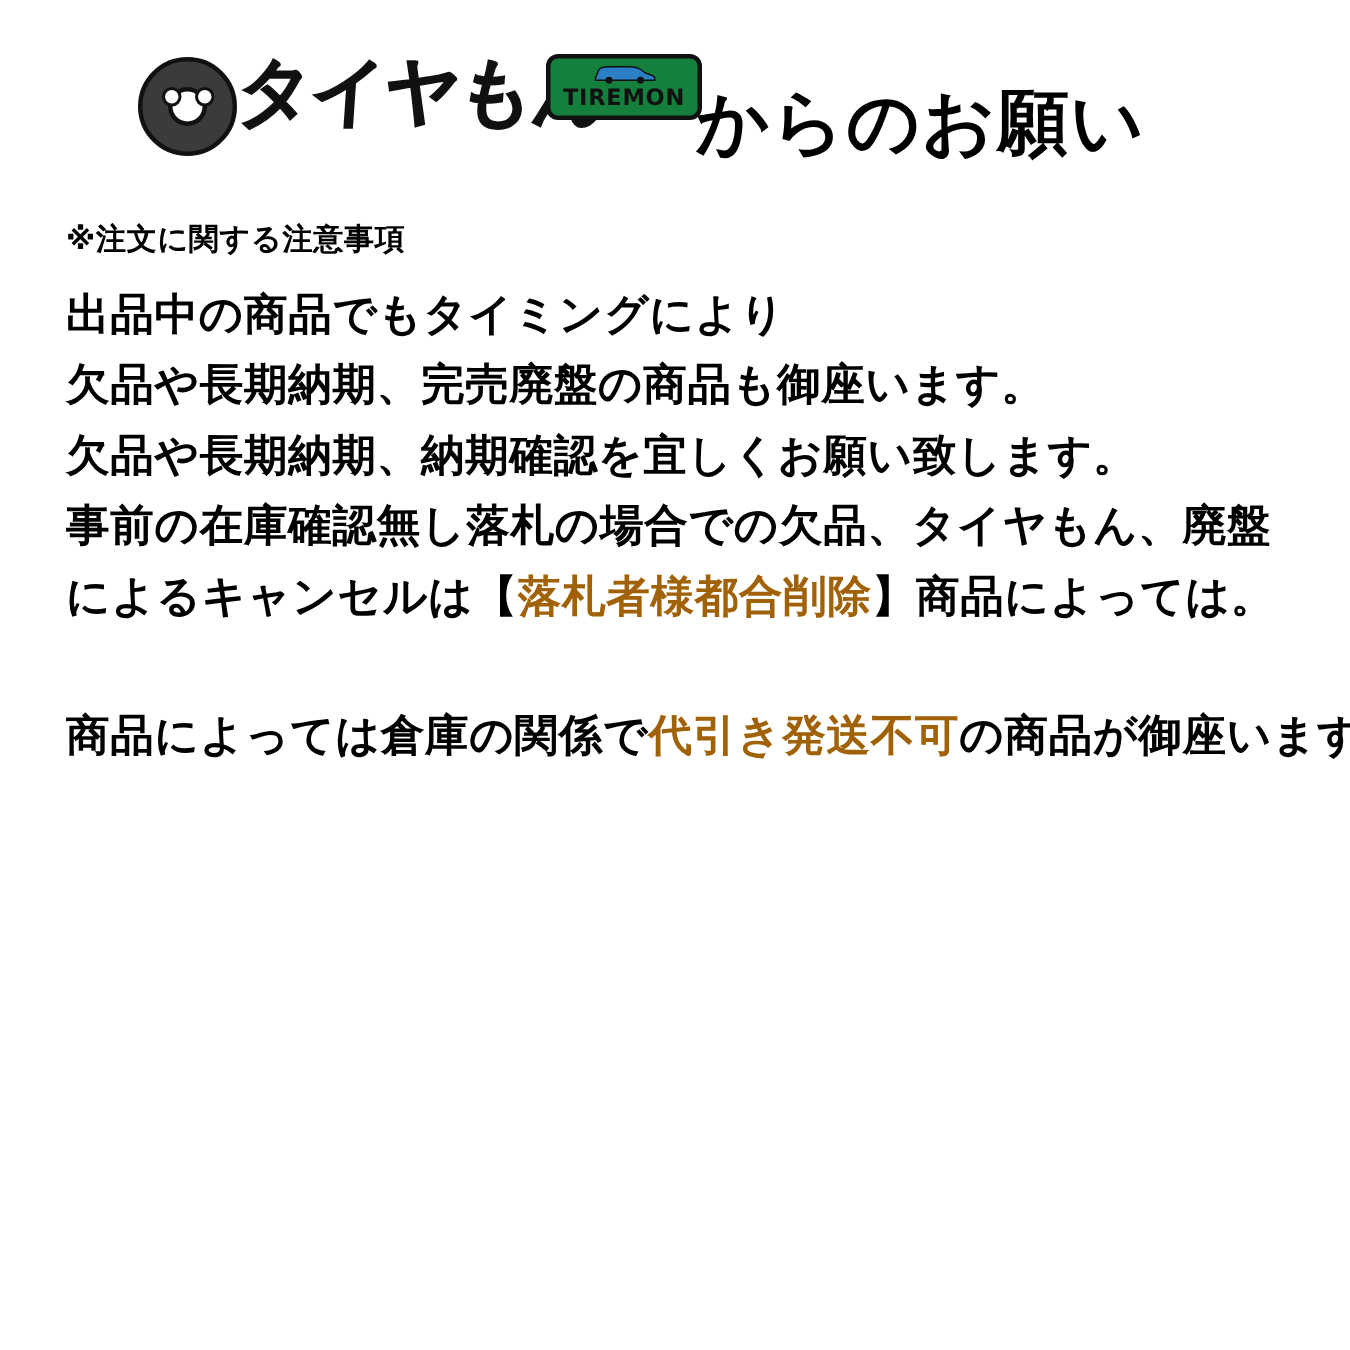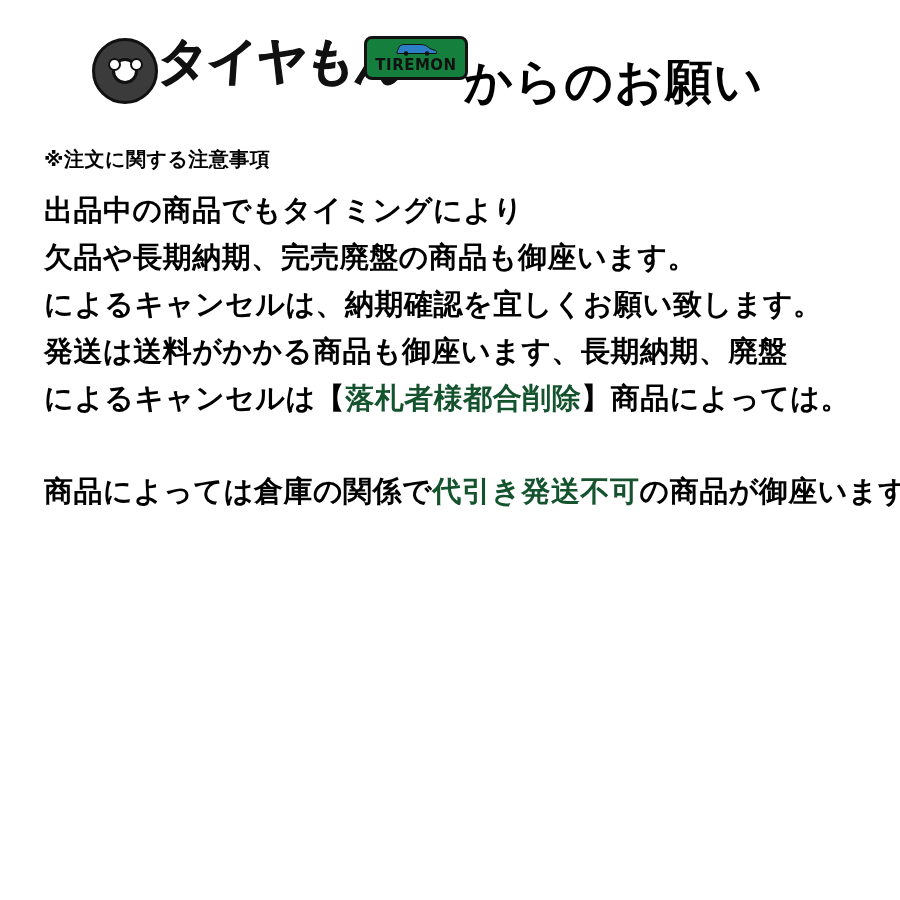--- a/index.html
+++ b/index.html
@@ -141,21 +141,21 @@
   }
   .line {
     font-size: 29px;
     font-weight: bold;
     line-height: 1.62;
     letter-spacing: 0.5px;
     white-space: nowrap;
   }
   .gap-sm { height: 14px; }
   .gap-md { height: 26px; }
-  .red { color: #14532d; margin-top: 32px; }
+  .red { color: #a16207; margin-top: 32px; }
 </style>
 </head>
 <body>
 
 <div class="page">
 
   <div class="header">
     <div class="logo">
       <div class="logo-tire"></div>
       <div class="logo-eye left"></div>
@@ -172,22 +172,22 @@
     </div>
     <div class="header-title">からのお願い</div>
   </div>
 
   <div class="content">
 
     <div class="section">
       <div class="section-title">※注文に関する注意事項</div>
       <div class="line"><span>出品中の商品でもタイミングにより</span></div>
       <div class="line"><span>欠品や長期納期、完売廃盤の商品も御座います。</span></div>
-      <div class="line"><span>によるキャンセルは、納期確認を宜しくお願い致します。</span></div>
-      <div class="line"><span>発送は送料がかかる商品も御座います、長期納期、廃盤</span></div>
+      <div class="line"><span>欠品や長期納期、納期確認を宜しくお願い致します。</span></div>
+      <div class="line"><span>事前の在庫確認無し落札の場合での欠品、タイヤもん、廃盤</span></div>
       <div class="line">
         <span>によるキャンセルは【</span><span class="red">落札者様都合削除</span><span>】商品によっては。</span>
       </div>
     </div>
 
     <div class="gap-md"></div>
 
 
     <div class="gap-sm"></div>
 

